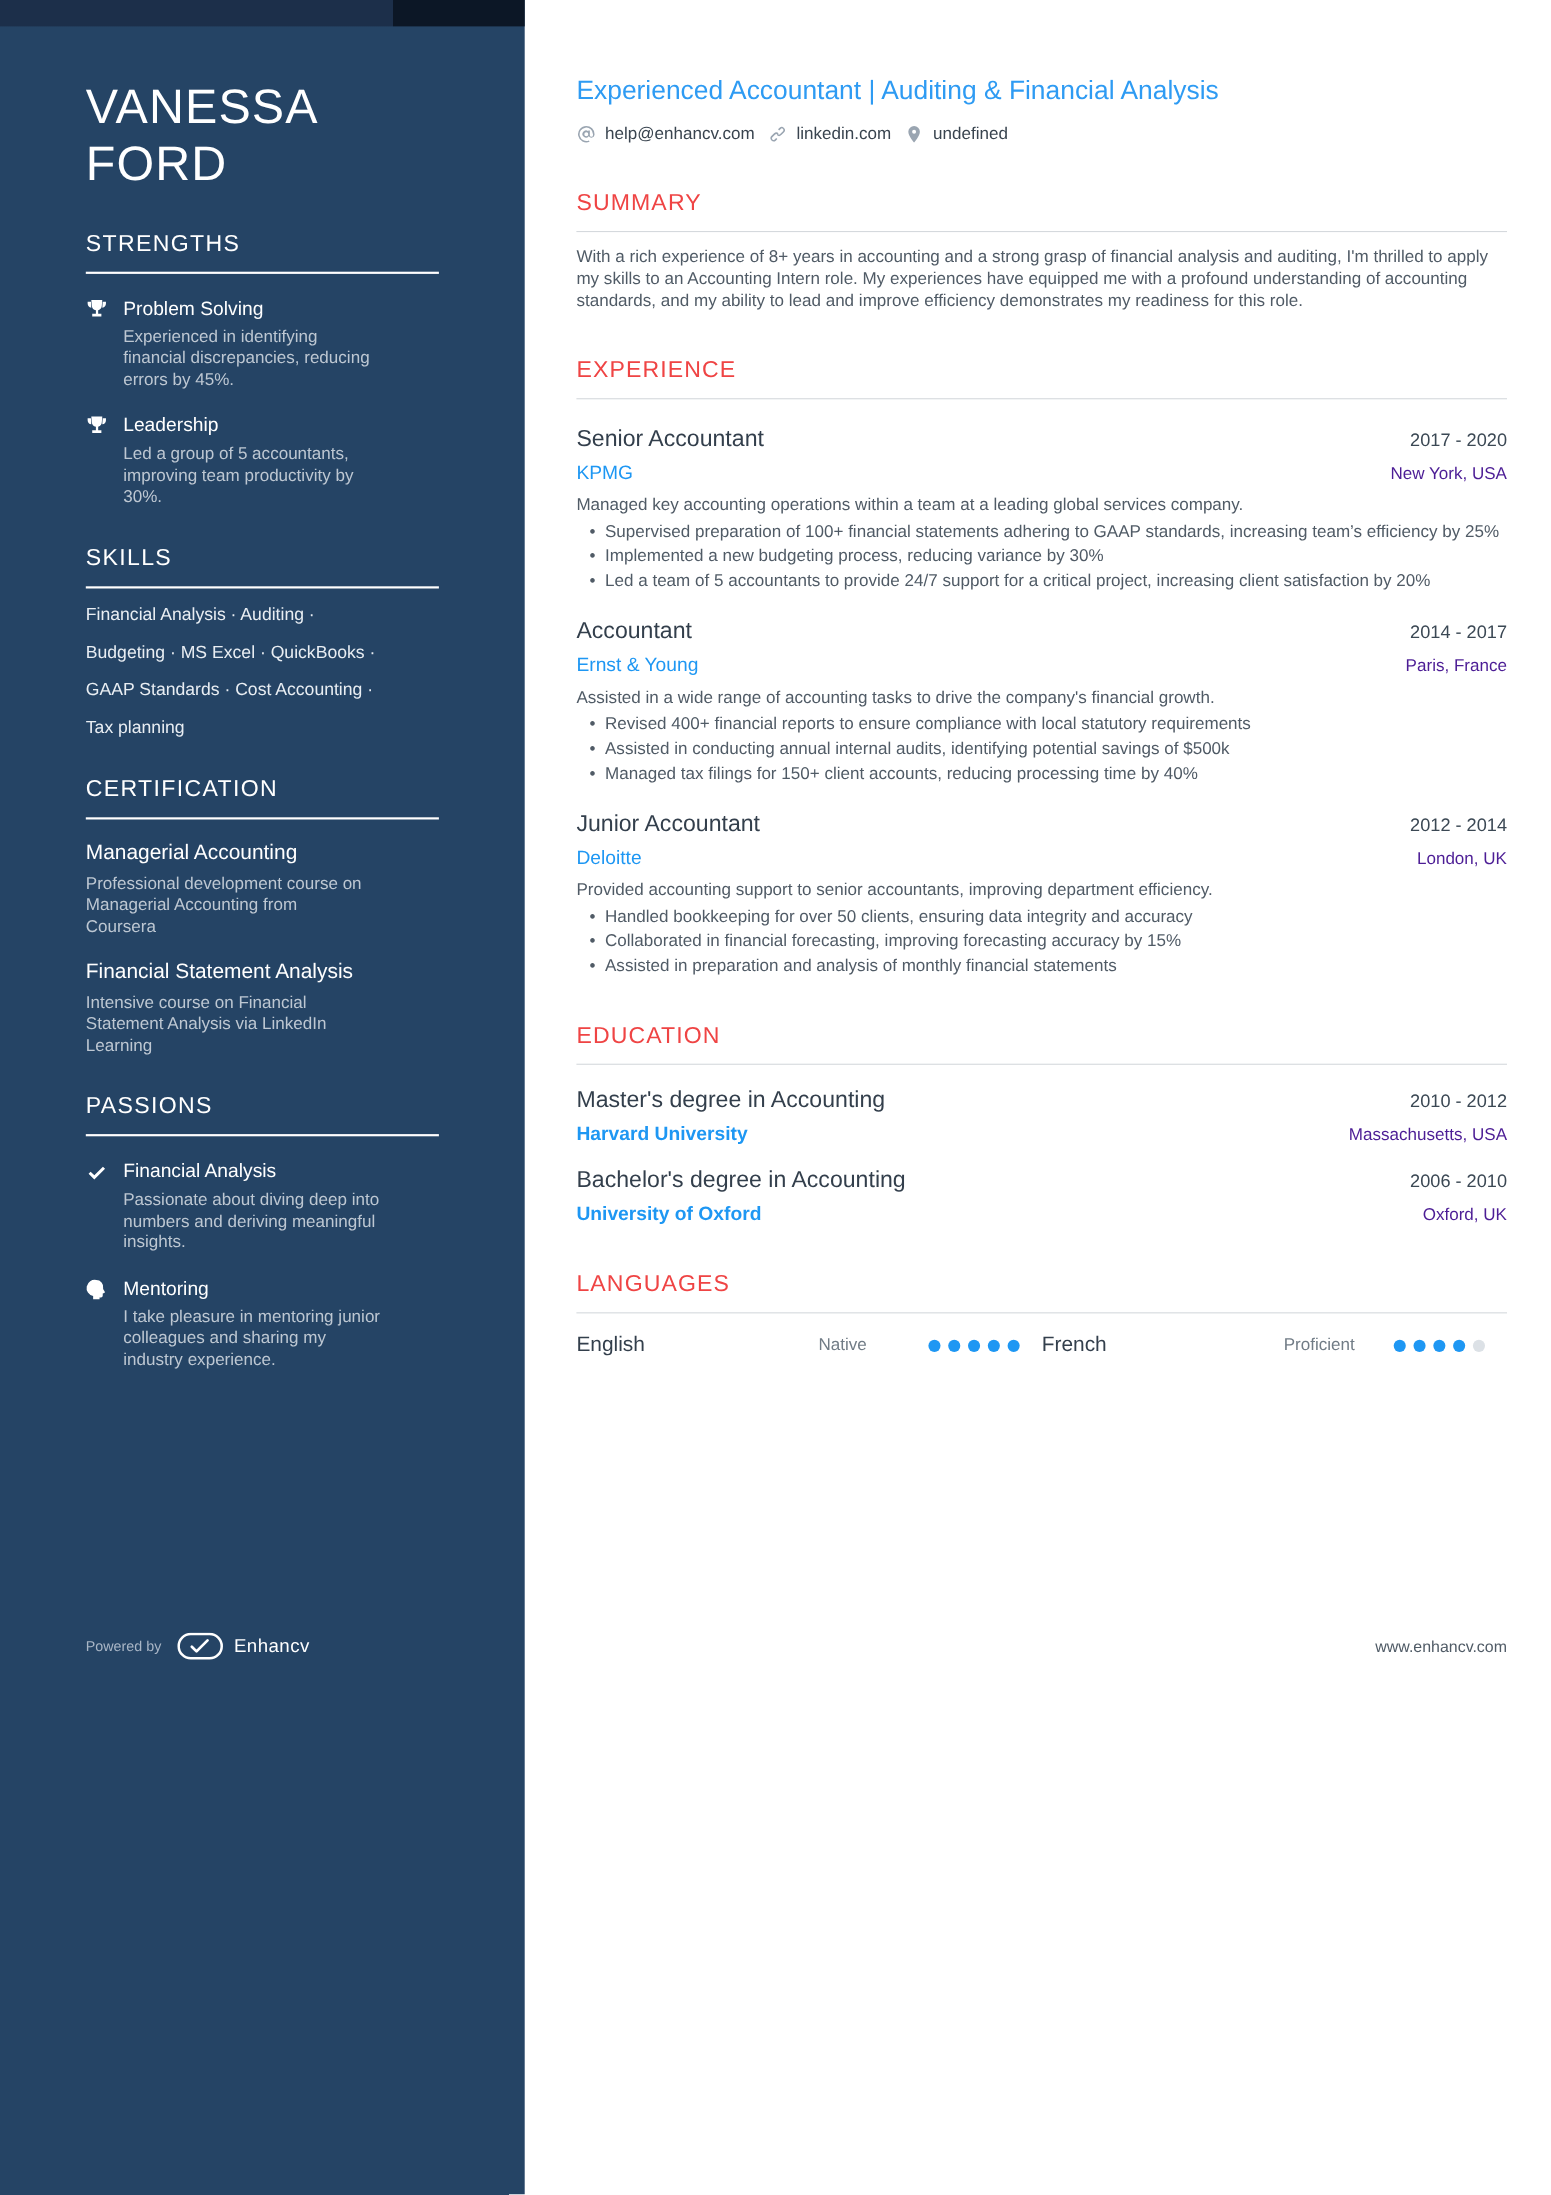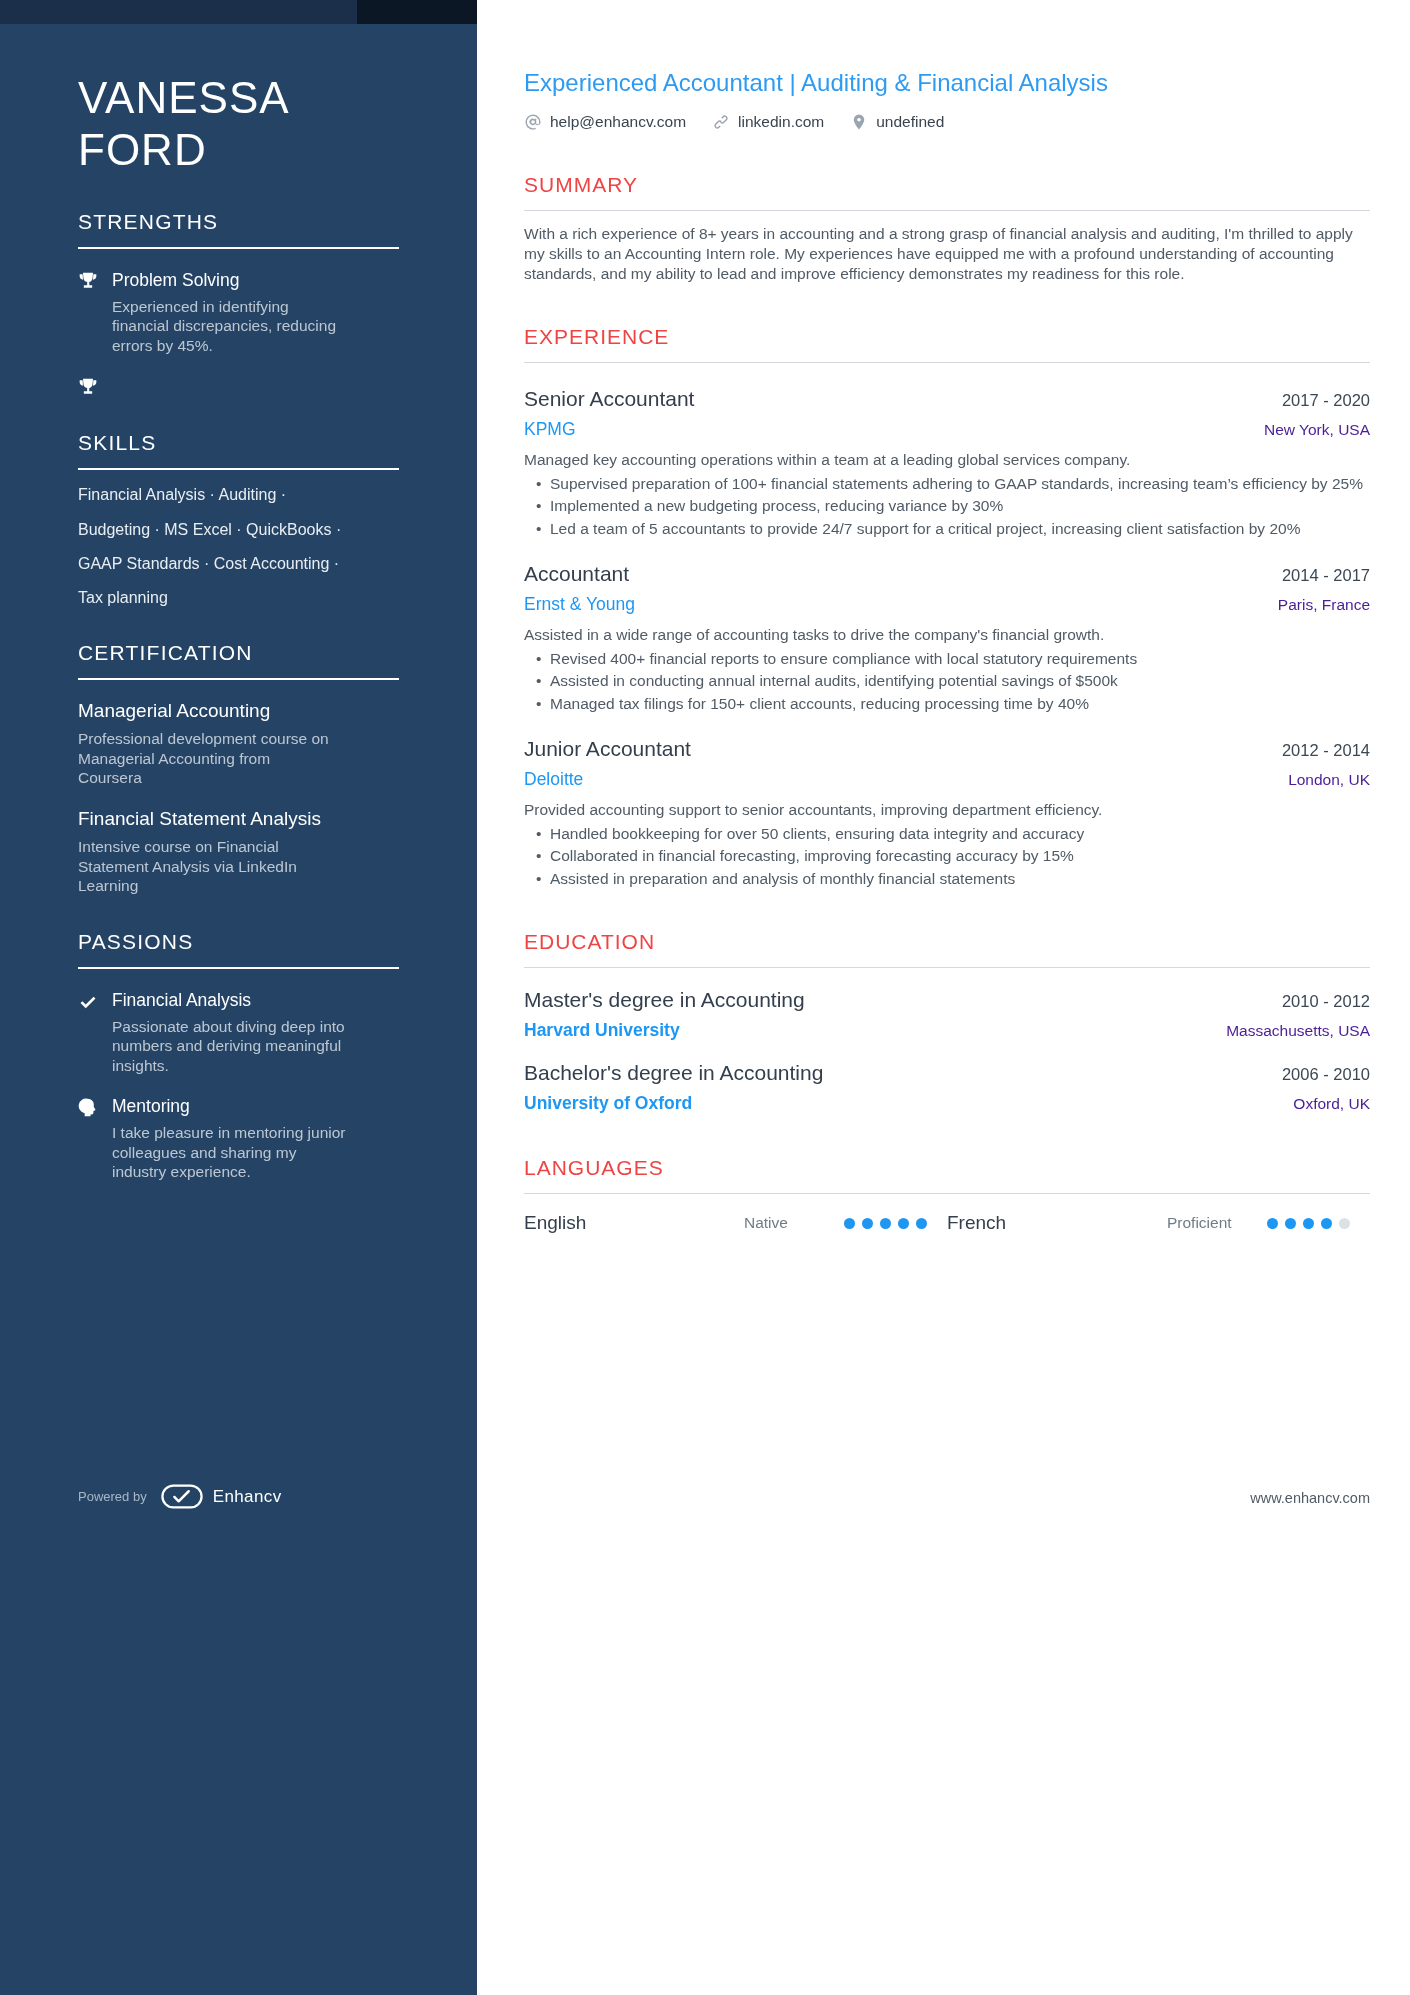--- a/index.html
+++ b/index.html
@@ -51,21 +51,21 @@
   .brand-mark { width: 42px; height: 25px; color: #fff; }
   .brand-mark svg { width: 42px; height: 25px; display: block; }
   .brand-name { font-size: 17px; letter-spacing: 0.4px; color: #ffffff; }
 
   
   .main { position: relative; flex: 1; padding: 0 132px 0 47px; }
   .headline {
     margin-top: 68px; max-width: 600px;
     font-size: 24px; font-weight: 400; line-height: 1.27; color: #2e9bf3;
   }
-  .contact { display: flex; align-items: center; gap: 26px; margin-top: 15px; }
+  .contact { display: flex; align-items: center; gap: 12px; margin-top: 15px; }
   .contact-item { display: flex; align-items: center; gap: 8px; font-size: 15.5px; color: #39444f; }
   .c-icon { width: 18px; height: 18px; color: #9aa5b1; }
   .c-icon svg { width: 18px; height: 18px; display: block; }
 
   .m-section { margin-top: 42px; }
   .m-title { font-size: 21px; font-weight: 400; letter-spacing: 1px; color: #ef4444; }
   .m-rule { border-top: 1px solid #d5d9dd; margin-top: 13px; }
 
   .m-paragraph { margin-top: 13px; font-size: 15.5px; line-height: 1.26; color: #505b66; }
 
@@ -130,20 +130,24 @@
       </div>
 
 
       <div class="s-item">
         <span class="s-icon">
           <svg viewBox="0 0 24 24" fill="currentColor">
               <path d="M6 2h12l-.5 6a5.7 5.7 0 0 1-4 5.2V17h3.5v3h-10v-3H11v-3.8A5.7 5.7 0 0 1 6.5 8L6 2z"></path>
               <path d="M5.6 4H2v2a4.5 4.5 0 0 0 4 4.4L5.6 4zM18.4 4H22v2a4.5 4.5 0 0 1-4 4.4L18.4 4z"></path>
             </svg>
         </span>
+        <div class="s-item-body">
+          <div class="s-item-title">Leadership</div>
+          <div class="s-item-desc">Led a group of 5 accountants, improving team productivity by 30%.</div>
+        </div>
       </div>
     </section>
 
     <section class="s-section">
       <h2 class="s-title">SKILLS</h2>
       <div class="s-rule"></div>
       <div class="skill-line">Financial Analysis · Auditing ·</div>
       <div class="skill-line">Budgeting · MS Excel · QuickBooks ·</div>
       <div class="skill-line">GAAP Standards · Cost Accounting ·</div>
       <div class="skill-line">Tax planning</div>

